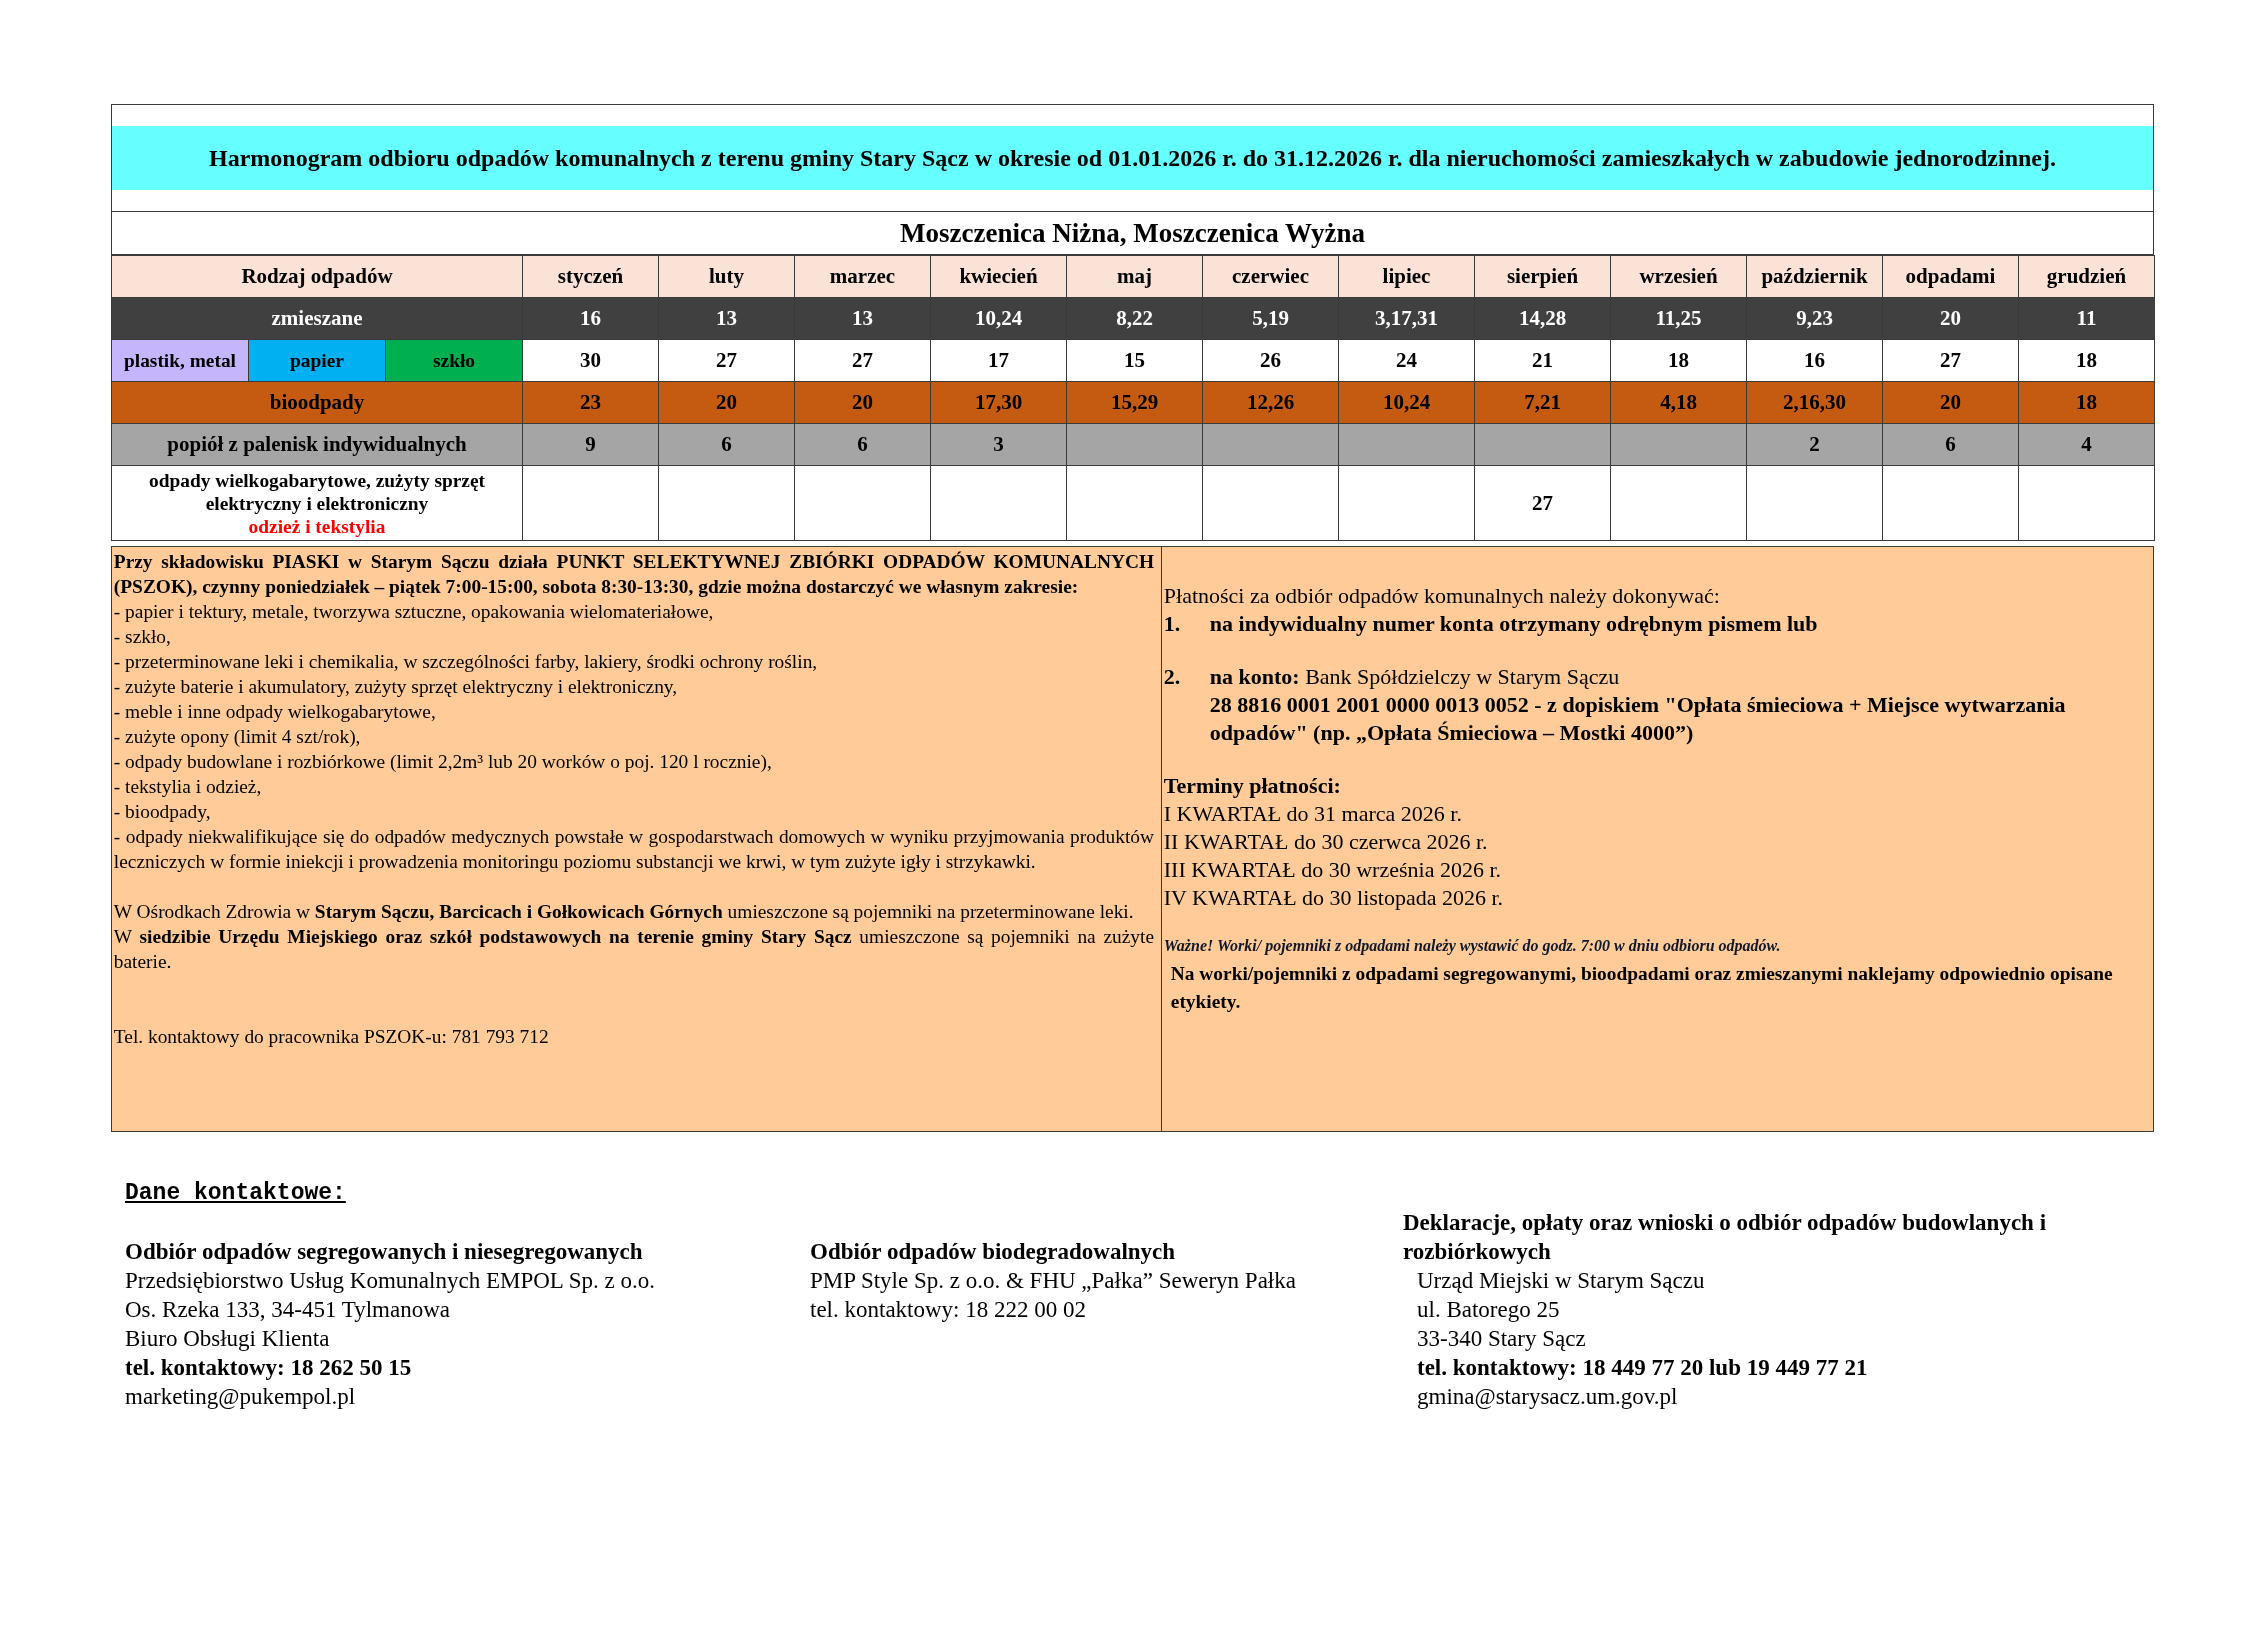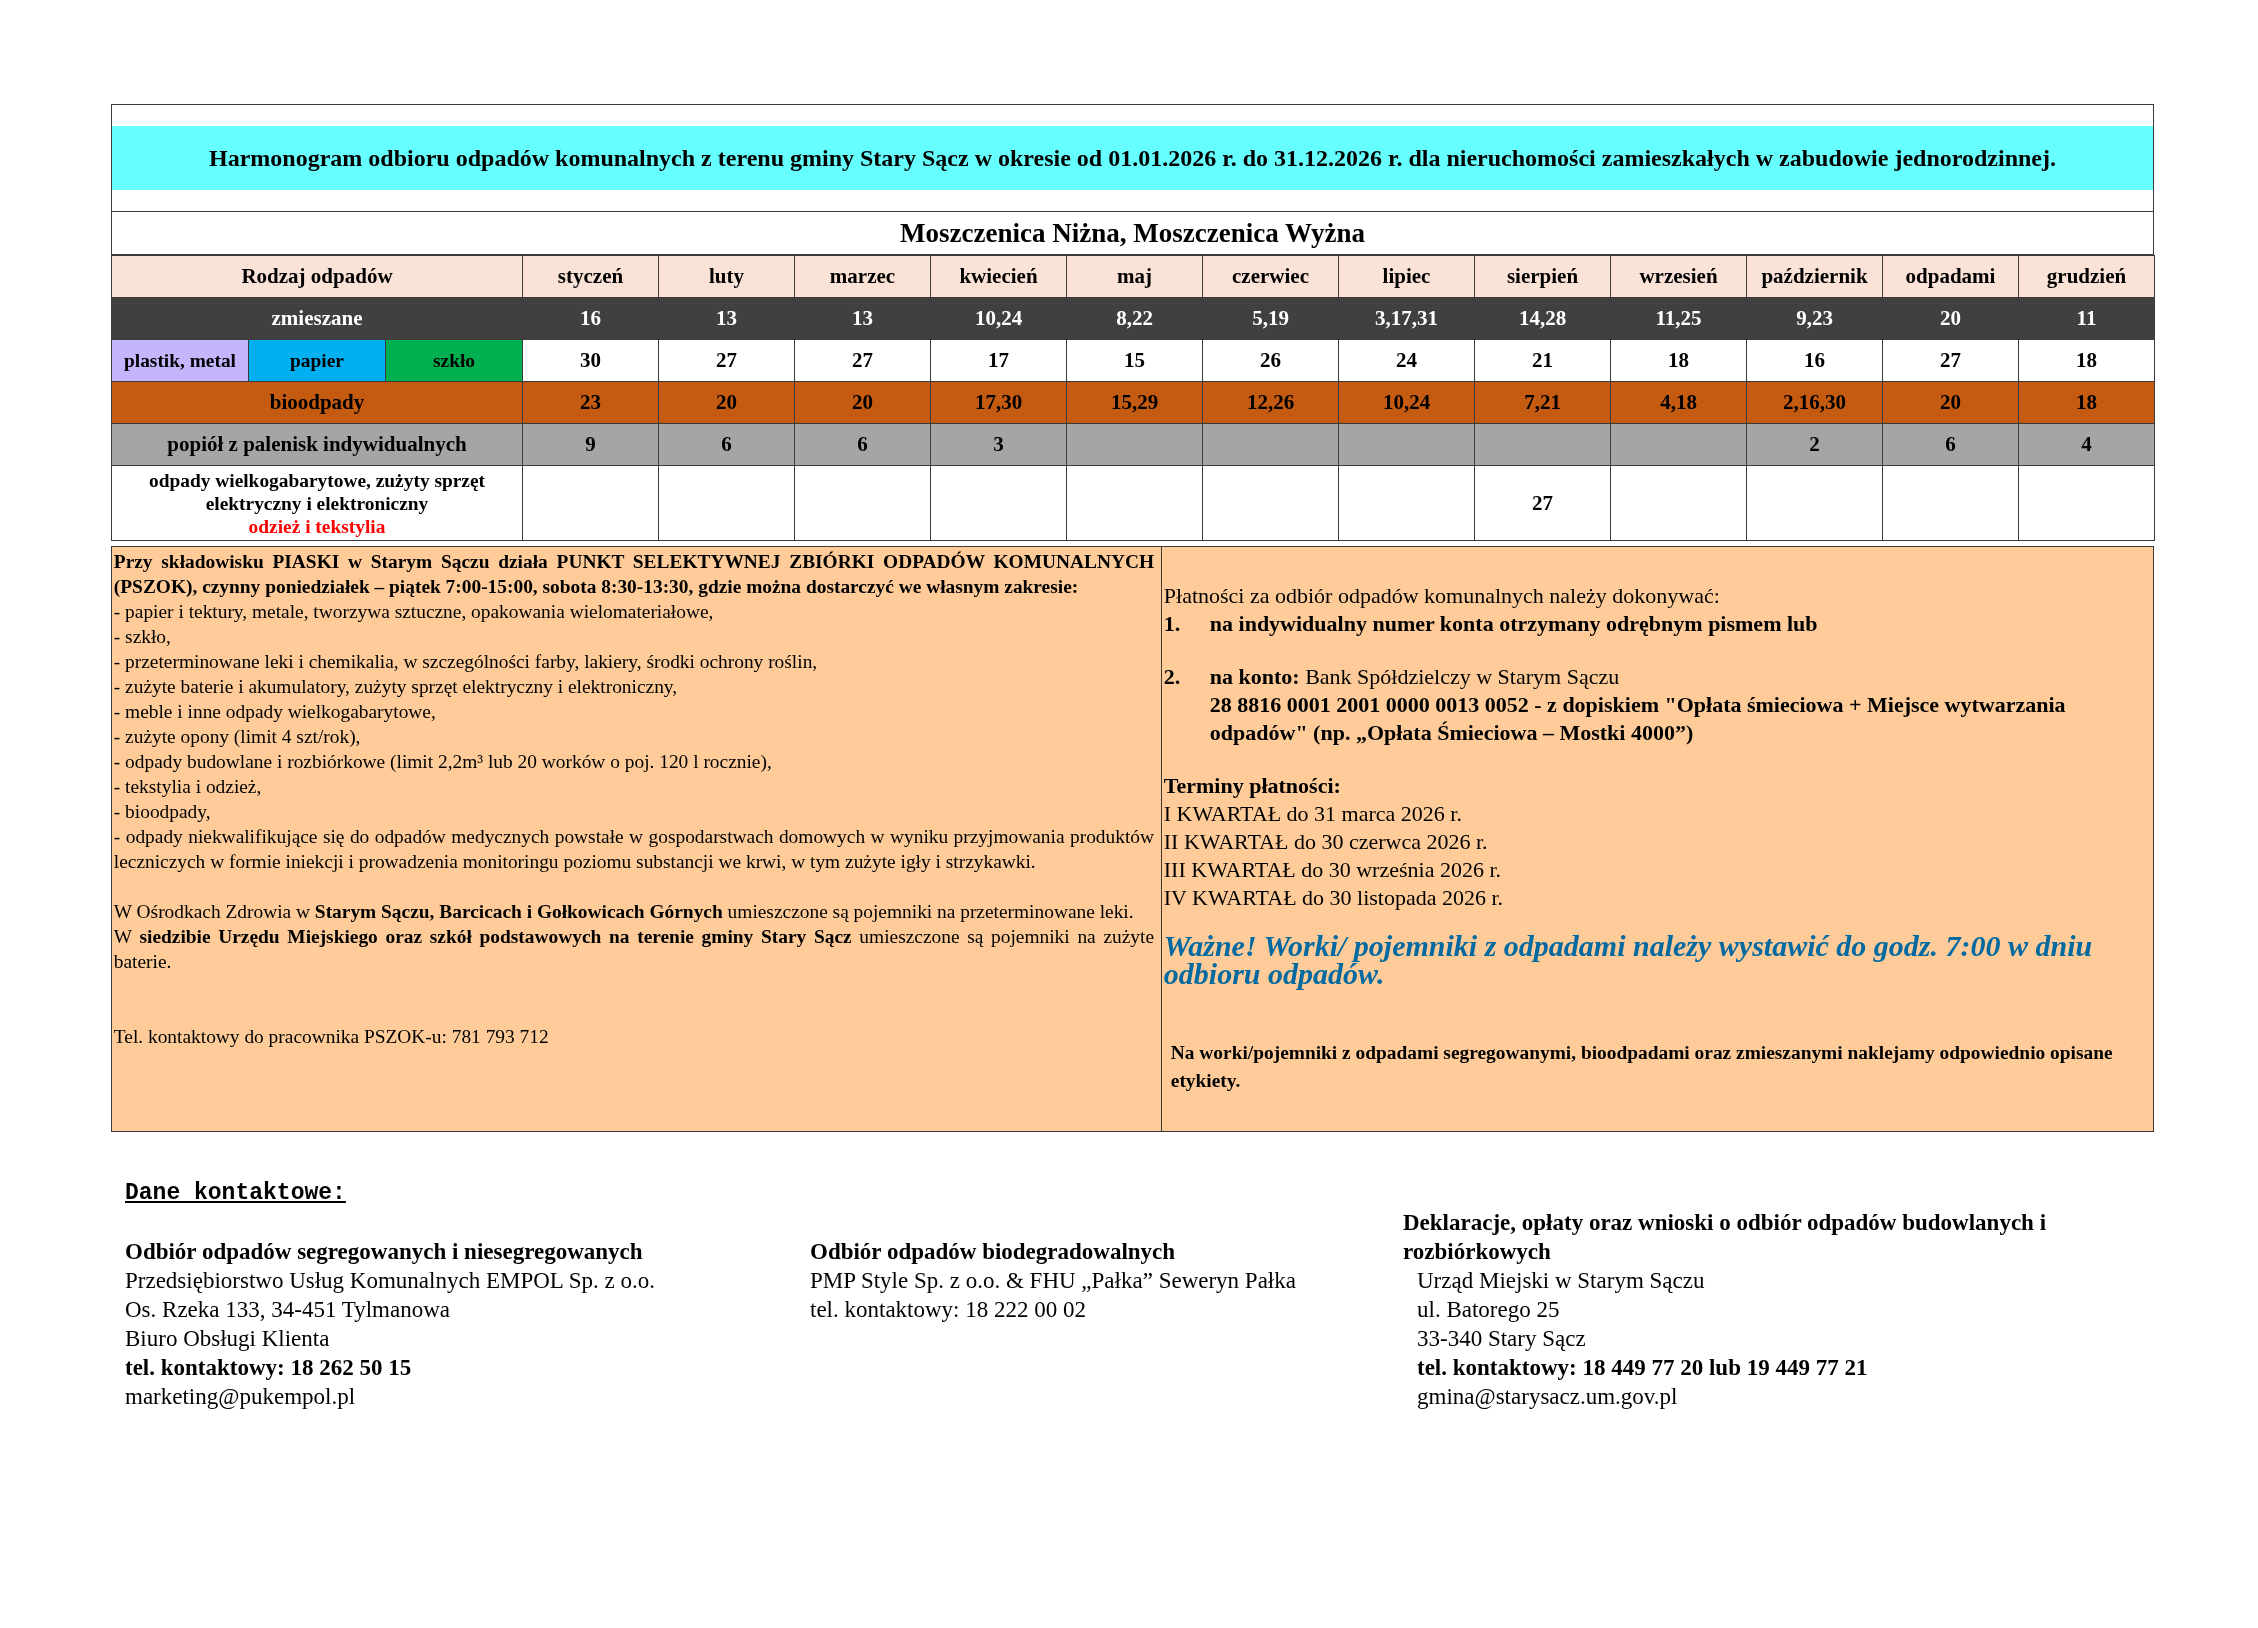--- a/index.html
+++ b/index.html
@@ -29,22 +29,22 @@
   .red { color: #ff0000; }
 
   .info { display: flex; border: 1.8px solid #3a3a3a; margin-top: 5.3px; background: #ffcc99; height: 584px; }
   .info-left { width: 1050px; border-right: 1.8px solid #3a3a3a; padding: 1.8px 7px 0 1.8px; box-sizing: border-box;
     font-size: 19.4px; line-height: 25px; text-align: justify; }
   .info-right { flex: 1; padding: 35px 7px 0 1.8px; box-sizing: border-box; font-size: 22px; line-height: 28px; }
   .b { font-weight: bold; }
   .sp { height: 25px; }
   .pay-item { display: flex; }
   .pay-num { width: 46px; font-weight: bold; flex-shrink: 0; }
-  .warn { color: #0369a1; font-weight: bold; font-style: italic; font-size: 30px; margin-top: 19.4px; }
-  .note { font-weight: bold; font-size: 19.4px; line-height: 28px; margin-top: 51px; padding-left: 7px; }
+  .warn { color: #0f172a; font-weight: bold; font-style: italic; font-size: 16px; margin-top: 19.4px; }
+  .note { font-weight: bold; font-size: 19.4px; line-height: 28px; padding-left: 7px; }
 
   .contacts { position: absolute; top: 1179px; left: 125px; width: 2029px; font-size: 23px; line-height: 29px; }
   .contacts-title { font-weight: bold; text-decoration: underline; font-family: Liberation Mono, monospace; }
   .cols { display: flex; margin-top: 29px; }
   .col1 { width: 685px; }
   .col2 { width: 593px; }
   .col3 { width: 723px; margin-top: -29px; }
   .col3 .ind { padding-left: 14px; }
 </style>
 </head>

